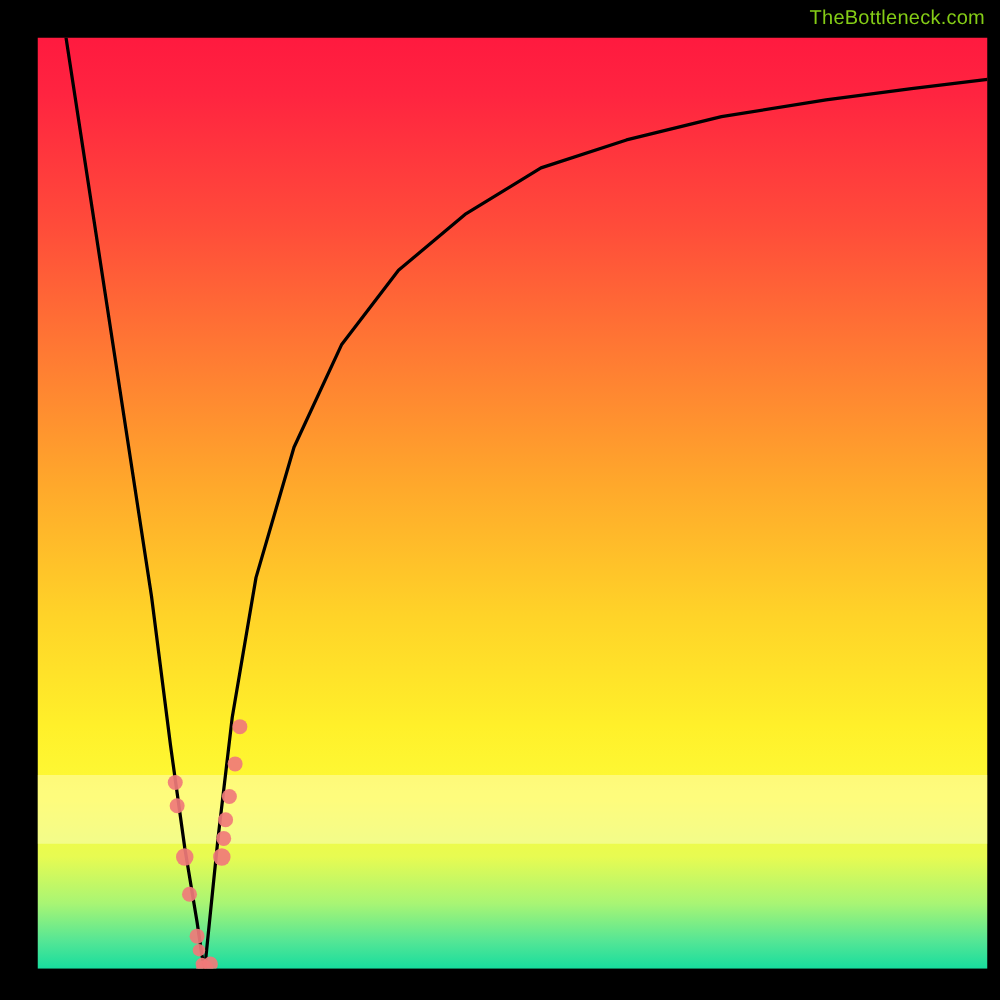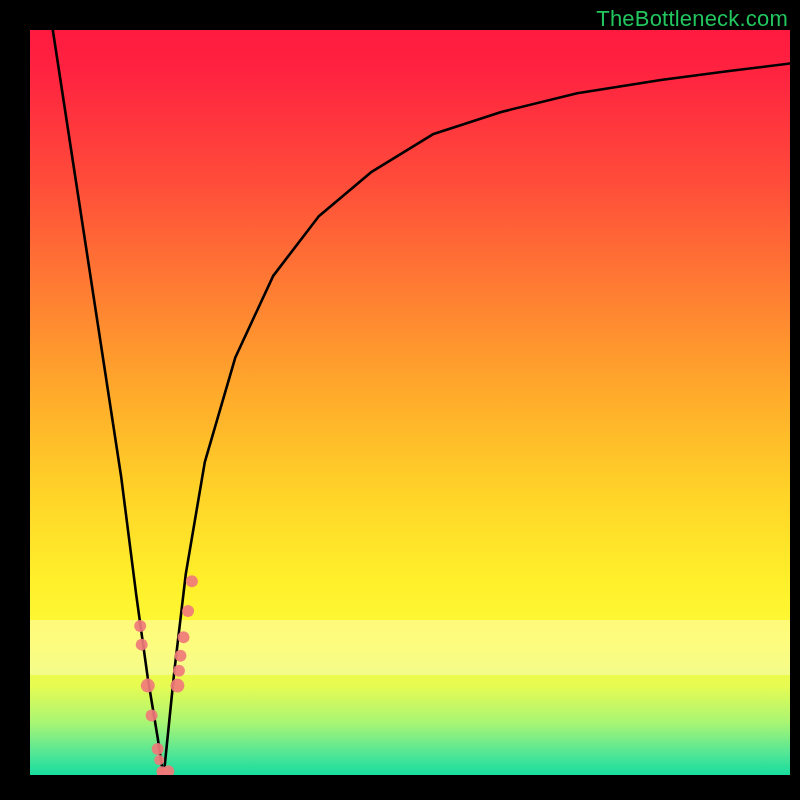--- a/index.html
+++ b/index.html
@@ -54,22 +54,22 @@
     opacity: 0.35;
   }
   .svg-layer {
     position: absolute;
     inset: 0;
   }
   .watermark {
     position: absolute;
     top: 6px;
     right: 12px;
-    color: #22c55e;
-    font-size: 22px;
+    color: #84cc16;
+    font-size: 16px;
     font-weight: 500;
     letter-spacing: 0.2px;
     user-select: none;
   }
 </style>
 </head>
 <body>
 
 <div class="frame">
 

